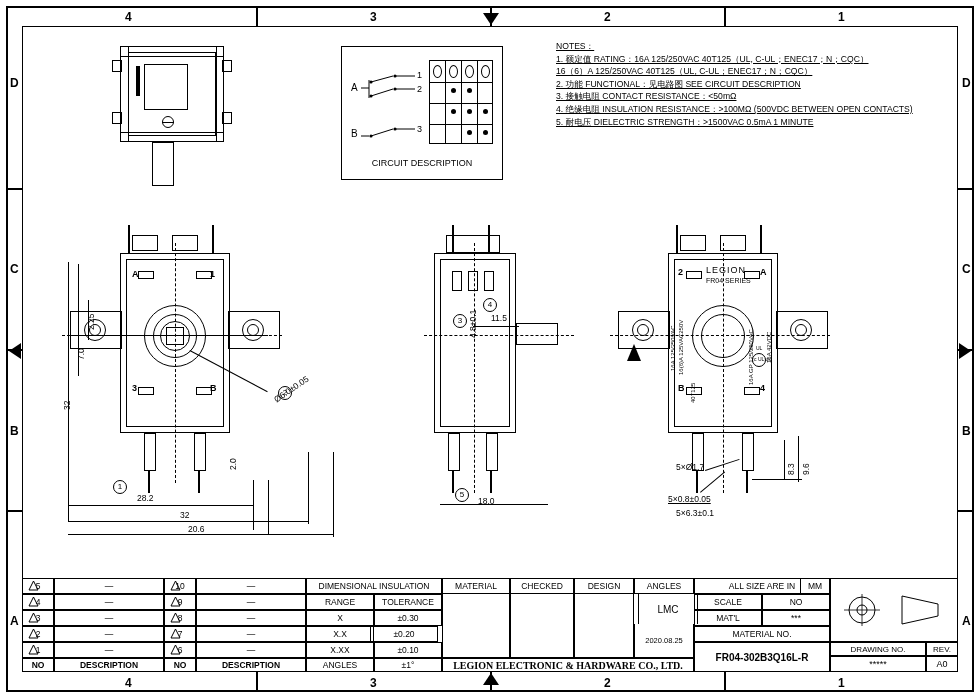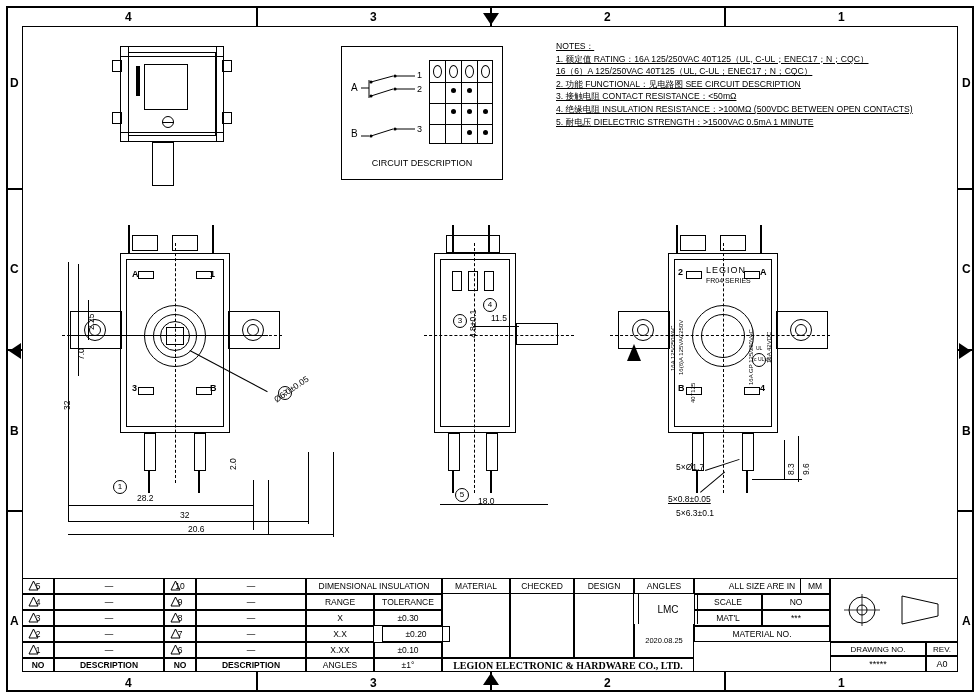--- a/index.html
+++ b/index.html
@@ -385,21 +385,21 @@
     <svg class="abs" style="left:148px;top:66px;" width="11" height="11">
         <polygon points="5.5,1 10,10 1,10" fill="none" stroke="#000"></polygon>
       </svg>
 
     <div class="tbcell" style="left:284px;top:0;width:136px;height:16px;">DIMENSIONAL INSULATION</div>
     <div class="tbcell" style="left:284px;top:16px;width:68px;height:16px;">RANGE</div>
     <div class="tbcell" style="left:352px;top:16px;width:68px;height:16px;">TOLERANCE</div>
     <div class="tbcell" style="left:284px;top:32px;width:68px;height:16px;">X</div>
     <div class="tbcell" style="left:352px;top:32px;width:68px;height:16px;">±0.30</div>
     <div class="tbcell" style="left:284px;top:48px;width:68px;height:16px;">X.X</div>
-    <div class="tbcell" style="left:360px;top:48px;width:68px;height:16px;">±0.20</div>
+    <div class="tbcell" style="left:348px;top:48px;width:68px;height:16px;">±0.20</div>
     <div class="tbcell" style="left:284px;top:64px;width:68px;height:16px;">X.XX</div>
     <div class="tbcell" style="left:352px;top:64px;width:68px;height:16px;">±0.10</div>
     <div class="tbcell" style="left:284px;top:80px;width:68px;height:14px;">ANGLES</div>
     <div class="tbcell" style="left:352px;top:80px;width:68px;height:14px;">±1°</div>
 
     <div class="tbcell" style="left:420px;top:0;width:68px;height:16px;">MATERIAL</div>
     <div class="tbcell" style="left:488px;top:0;width:64px;height:16px;">CHECKED</div>
     <div class="tbcell" style="left:552px;top:0;width:60px;height:16px;">DESIGN</div>
     <div class="tbcell" style="left:612px;top:0;width:60px;height:16px;">ANGLES</div>
     <div class="tbcell" style="left:420px;top:16px;width:68px;height:64px;border-top:none;"></div>
@@ -422,19 +422,20 @@
     <div class="tbcell" style="left:808px;top:0;width:128px;height:64px;"></div>
     <svg class="abs" style="left:818px;top:14px;" width="110" height="36">
       <ellipse cx="22" cy="18" rx="13" ry="13" fill="none" stroke="#000"></ellipse>
       <ellipse cx="22" cy="18" rx="5" ry="5" fill="none" stroke="#000"></ellipse>
       <line x1="4" y1="18" x2="40" y2="18" stroke="#000" stroke-width="0.8"></line>
       <line x1="22" y1="2" x2="22" y2="34" stroke="#000" stroke-width="0.8"></line>
       <polygon points="62,4 98,12 98,24 62,32" fill="none" stroke="#000"></polygon>
     </svg>
 
     <div class="tbcell" style="left:420px;top:80px;width:252px;height:14px;font-weight:bold;font-size:10px;font-family:'Liberation Serif',serif;">LEGION ELECTRONIC &amp; HARDWARE CO., LTD.</div>
+    <div class="tbcell" style="left:672px;top:64px;width:136px;height:30px;font-weight:bold;font-size:10px;">FR04-302B3Q16L-R</div>
     <div class="tbcell" style="left:808px;top:64px;width:96px;height:14px;font-size:8px;">DRAWING NO.</div>
     <div class="tbcell" style="left:904px;top:64px;width:32px;height:14px;font-size:8px;">REV.</div>
     <div class="tbcell" style="left:808px;top:78px;width:96px;height:16px;font-size:9px;">*****</div>
     <div class="tbcell" style="left:904px;top:78px;width:32px;height:16px;font-size:9px;">A0</div>
   </div>
 
 </div>
 
 </body></html>

